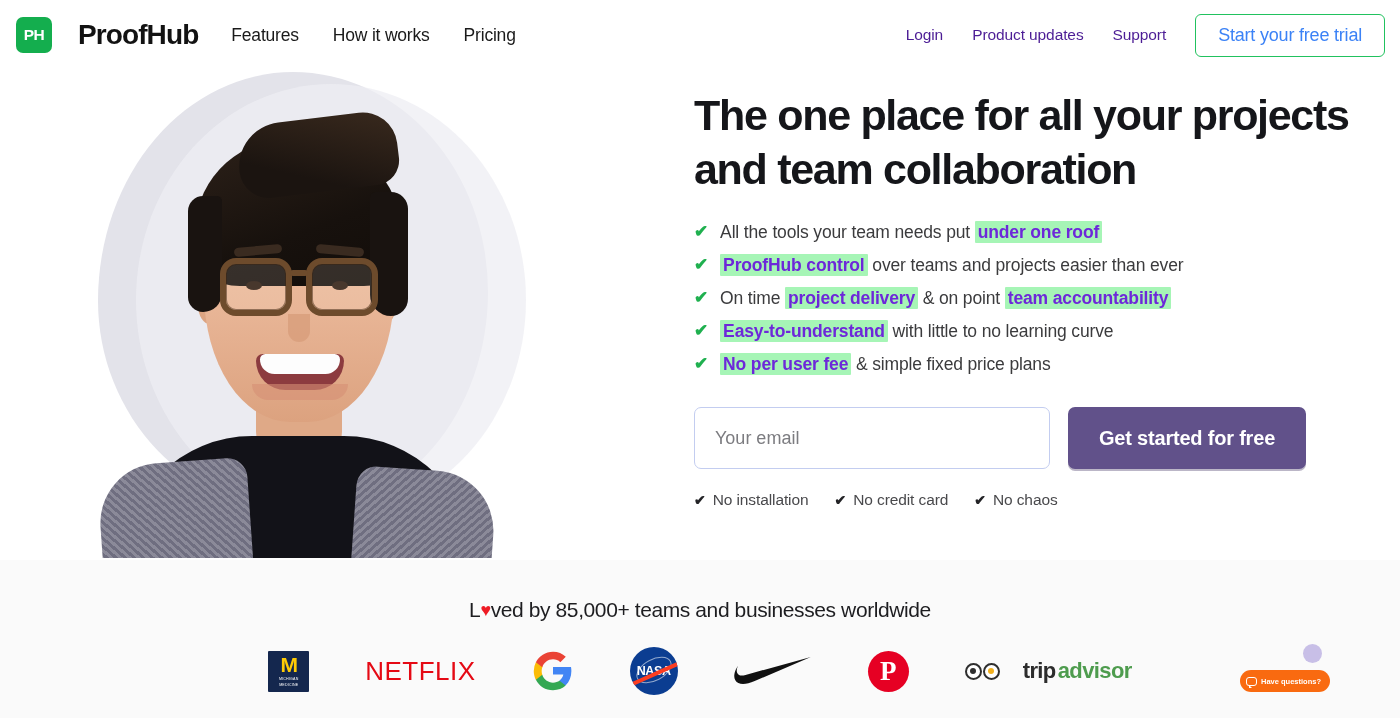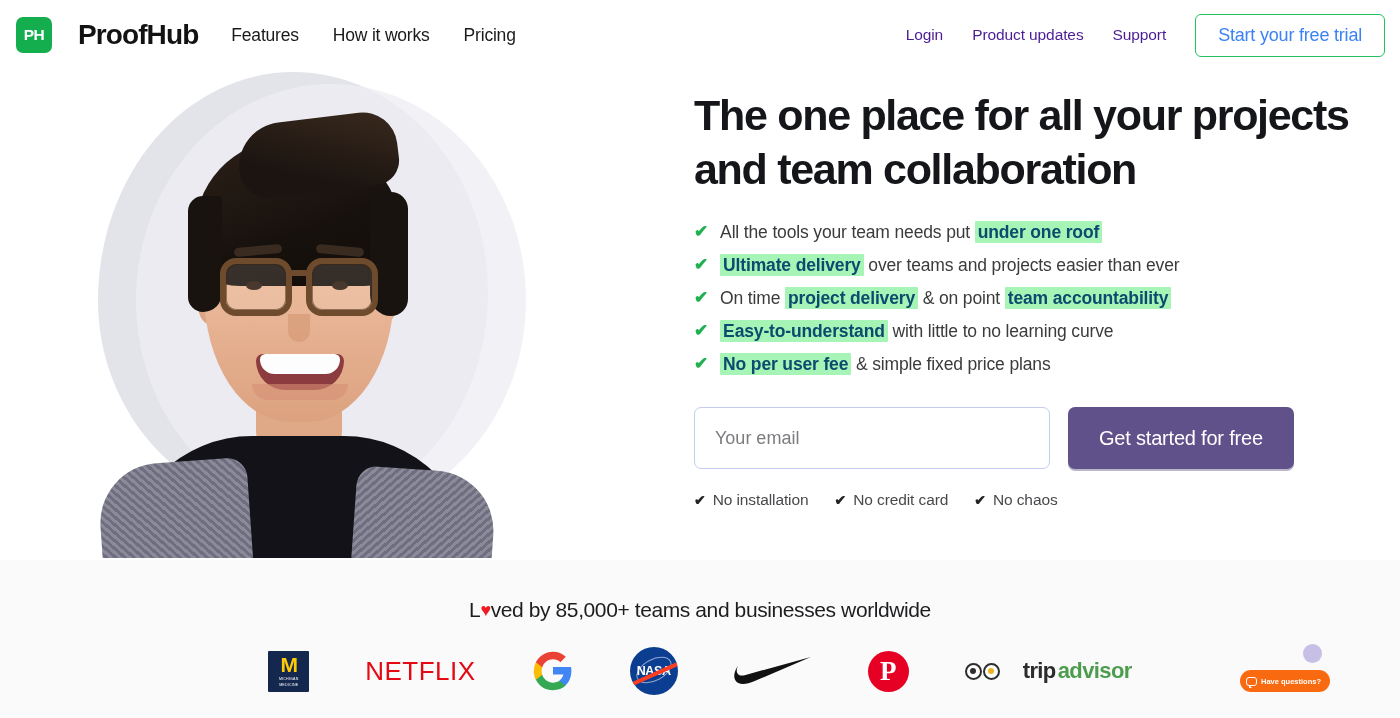--- a/index.html
+++ b/index.html
@@ -162,21 +162,21 @@
     font-size: 17.5px; color: #3b3b3d;
     margin-bottom: 11px; line-height: 22px;
     letter-spacing: -0.15px;
   }
   .tick {
     color: #1fb04f; font-size: 17px; font-weight: bold;
     line-height: 22px; flex: 0 0 auto;
   }
   .hl {
     background: #a6f5b6;
-    color: #0c4a6e;
+    color: #6d28d9;
     font-weight: bold;
     padding: 1px 3px;
     border-radius: 1px;
   }
 
   .signup { display: flex; align-items: center; gap: 18px; margin-top: 32px; }
   .email-input {
     width: 356px; height: 62px;
     border: 1px solid #c3cdf0;
     border-radius: 7px;
@@ -186,21 +186,21 @@
     font-family: "Liberation Sans", sans-serif;
     outline: none;
   }
   .email-input::placeholder { color: #7c7c80; }
   .cta-btn {
     height: 62px;
     background: #61518a;
     border: none;
     border-radius: 7px;
     color: #fff;
-    font-size: 20px; font-weight: normal;
+    font-size: 20px; font-weight: bold;
     padding: 0 31px;
     letter-spacing: -0.2px;
     cursor: pointer;
     box-shadow: 0 2px 0 rgba(60,45,95,.35);
     font-family: "Liberation Sans", sans-serif;
   }
   .assurances { display: flex; gap: 26px; margin-top: 22px; }
   .assurance {
     display: flex; align-items: center; gap: 7px;
     font-size: 15.5px; color: #49494c; letter-spacing: -0.1px;
@@ -352,21 +352,21 @@
 
     <h1 class="headline">The one place for all your projects and team collaboration</h1>
 
     <ul class="benefits">
       <li>
         <span class="tick">✔</span>
         <span><span>All the tools your team needs put </span><span class="hl">under one roof</span><span></span></span>
       </li>
       <li>
         <span class="tick">✔</span>
-        <span><span class="hl">Ultimate delivery</span><span> over teams and projects easier than ever</span></span>
+        <span><span class="hl">ProofHub control</span><span> over teams and projects easier than ever</span></span>
       </li>
       <li>
         <span class="tick">✔</span>
         <span><span>On time </span><span class="hl">project delivery</span><span> &amp; on point </span><span class="hl">team accountability</span></span>
       </li>
       <li>
         <span class="tick">✔</span>
         <span><span class="hl">Easy-to-understand</span><span> with little to no learning curve</span></span>
       </li>
       <li>

